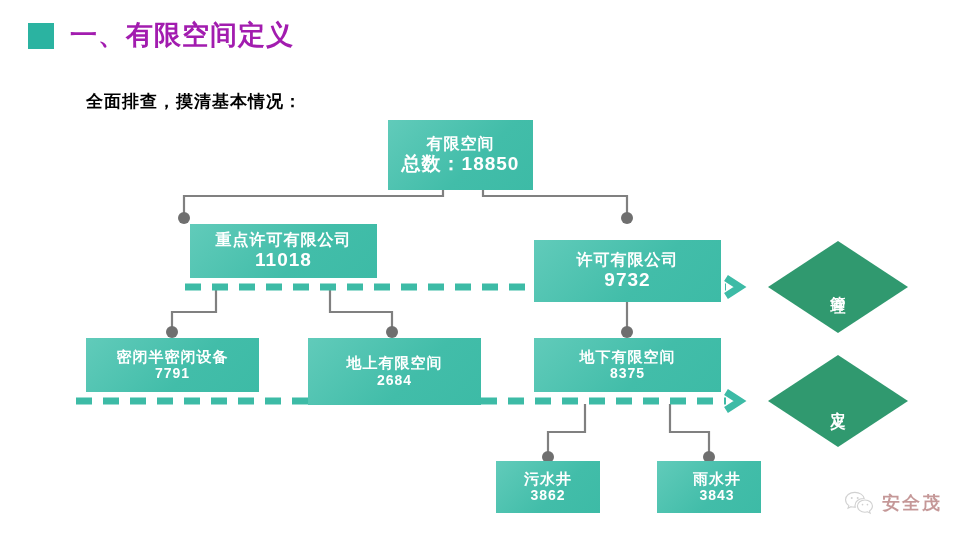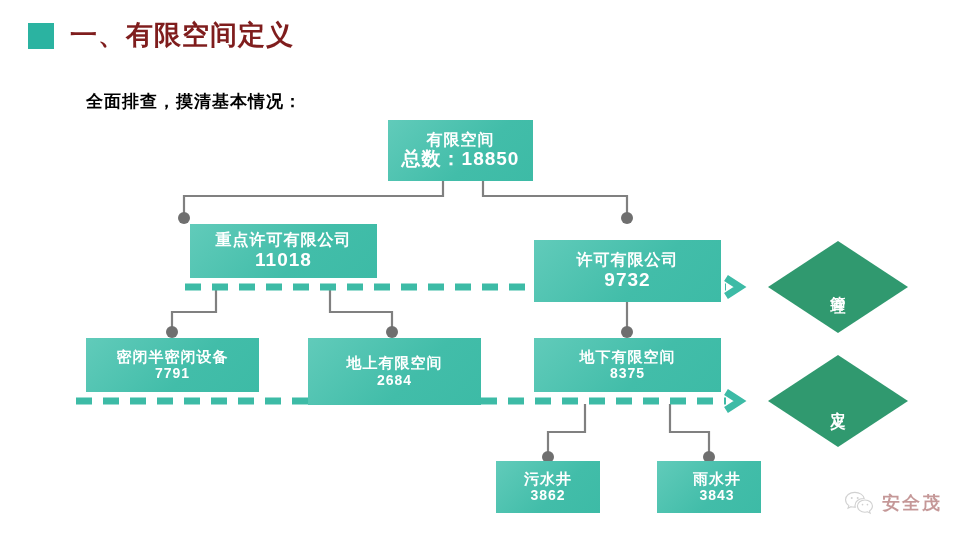--- a/index.html
+++ b/index.html
@@ -9,21 +9,21 @@
     font-family:"Liberation Sans","DejaVu Sans",sans-serif;
     overflow:hidden;
     position:relative;
   }
   #slide{position:absolute;left:0;top:0;width:960px;height:540px;}
 
   
   .title-row{position:absolute;left:28px;top:22px;display:flex;align-items:center;}
   .title-bullet{width:26px;height:26px;background:#2BB3A1;display:inline-block;}
   .title-text{
-    margin-left:16px;font-size:27px;font-weight:bold;color:#7f1d1d;
+    margin-left:16px;font-size:27px;font-weight:bold;color:#a21caf;
     letter-spacing:1px;line-height:1;
   }
   .subtitle{
     position:absolute;left:86px;top:90px;
     font-size:17px;font-weight:bold;color:#000000;letter-spacing:1px;font-family:Liberation Mono, monospace;
   }
 
   
   #wires{position:absolute;left:0;top:0;width:960px;height:540px;}
 
@@ -92,21 +92,21 @@
     <circle cx="548" cy="457" r="6" fill="#6F6F6F"></circle>
     <circle cx="709" cy="457" r="6" fill="#6F6F6F"></circle>
 
     <line x1="185" y1="287" x2="726" y2="287" stroke="#3DBBA6" stroke-width="7" stroke-dasharray="16 11" stroke-linecap="butt"></line>
     <polyline points="726,278 740,287 726,296" fill="none" stroke="#3DBBA6" stroke-width="7" stroke-linejoin="miter"></polyline>
 
     <line x1="76" y1="401" x2="726" y2="401" stroke="#3DBBA6" stroke-width="7" stroke-dasharray="16 11" stroke-linecap="butt"></line>
     <polyline points="726,392 740,401 726,410" fill="none" stroke="#3DBBA6" stroke-width="7" stroke-linejoin="miter"></polyline>
   </svg>
 
-  <div class="node" style="left:388px;top:120px;width:145px;height:61px;">
+  <div class="node" style="left:388px;top:120px;width:145px;height:70px;">
     <span class="nlabel">有限空间</span>
     <span class="nvalue">总数：18850</span>
   </div>
 
   <div class="node" style="left:190px;top:224px;width:187px;height:54px;">
     <span class="nlabel">重点许可有限公司</span>
     <span class="nvalue">11018</span>
   </div>
 
   <div class="node" style="left:534px;top:240px;width:187px;height:62px;">

